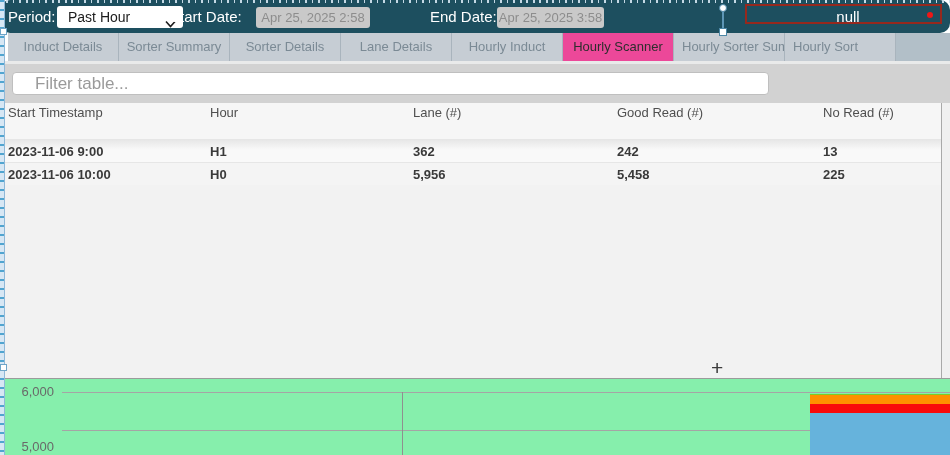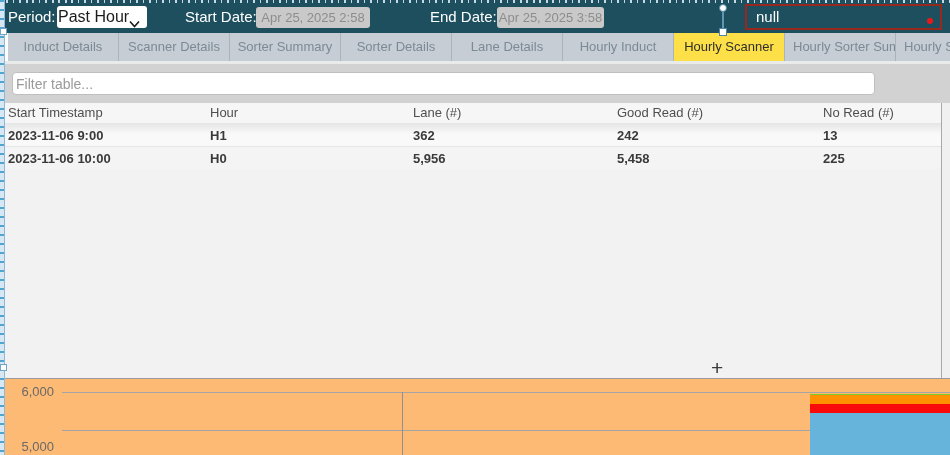--- a/index.html
+++ b/index.html
@@ -15,70 +15,70 @@
     background:repeating-linear-gradient(to bottom, rgba(47,148,199,.8) 0 2px, transparent 2px 9px); }
   .ruler-handle { position:absolute; width:7px; height:7px; background:#fff;
     border:1px solid #6ea5c8; z-index:60; }
   .sel-line { position:absolute; left:722px; top:9px; width:2px; height:21px; background:#5e96b5; z-index:40; }
   .sel-circle { position:absolute; left:719px; top:4px; width:8px; height:8px; border-radius:50%;
     background:#fff; border:1px solid #4c87a6; z-index:41; }
   .sel-square { position:absolute; left:719px; top:28px; width:8px; height:8px;
     background:#fff; border:1px solid #4c87a6; z-index:41; }
 
   
-  .toolbar { position:absolute; top:0; left:0; width:950px; height:33px; background:#1d4f5f; }
+  .toolbar { position:absolute; top:0; left:0; width:950px; height:33px; background:#1d4f5f;border-radius:10px; }
   .toolbar .lbl { position:absolute; color:#fff; font-size:15px; top:8px; }
-  .period-select { position:absolute; left:57px; top:6px; width:90px; height:22px;
-    background:#fff; border-radius:3px; font-size:16px; color:#1c1c1c;
-    line-height:22px; padding-left:1px; cursor:pointer; }
+  .period-select { position:absolute; left:57px; top:6px; width:126px; height:22px;
+    background:#fff; border-radius:3px; font-size:14px; color:#1c1c1c;
+    line-height:22px; padding-left:11px; cursor:pointer; }
   .period-select .chev { position:absolute; right:7px; top:6px; }
   .date-input { position:absolute; top:7px; height:21px; background:#c9c9c9;
     border-radius:3px; color:#8d8d8d; font-size:13px; line-height:21px; text-align:center; }
-  .null-box { position:absolute; left:745px; top:4px; width:197px; height:26px;
-    border:2px solid #96281d; color:#fff; font-size:15px; line-height:22px; padding-left:9px; z-index:30; }
+  .null-box { position:absolute; left:745px; top:4px; width:197px; height:20px;
+    border:2px solid #96281d; color:#fff; font-size:15px; line-height:22px; padding-left:9px; z-index:30;text-align:center; }
   .err-dot { position:absolute; right:7px; bottom:4px; width:6px; height:6px;
     border-radius:50%; background:#ee1717; }
 
   
   .tab-bar { position:absolute; top:33px; left:0; width:950px; height:28px;
     background:#b2bfc8; display:flex; overflow:hidden;margin-left:8px; }
   .tab { flex:0 0 111px; height:28px; background:#c6cdd4; border-right:1px solid #a9b4bd;
     color:#7b8a95; font-size:13px; line-height:28px; text-align:center;
     white-space:nowrap; overflow:hidden; cursor:pointer; }
-  .tab.active { background:#fde047; color:#2e2e2e; }
+  .tab.active { background:#ec4899; color:#2e2e2e; }
   .tab.left-align { text-align:left; padding-left:8px; }
 
   
   .filter-section { position:absolute; top:61px; left:0; width:950px; height:42px;
     background:#d2d2d2; border-top:3px solid #e9eaea; }
-  .filter-input { position:absolute; left:12px; top:8px; width:863px; height:23px;
+  .filter-input { position:absolute; left:12px; top:8px; width:757px; height:23px;
     border:1px solid #bfbfbf; border-radius:4px; font-family:"Liberation Sans",sans-serif;
-    font-size:14px; color:#333; padding:0 3px; outline:none; }
+    font-size:17px; color:#333; padding:0 22px; outline:none; }
   .filter-input::placeholder { color:#9a9a9a; }
 
   
   .table-section { position:absolute; top:103px; left:0; width:950px; height:275px; background:#f2f2f2; }
   .trow { display:grid; grid-template-columns:202px 203px 204px 206px auto; }
   .trow > div { padding-left:8px; white-space:nowrap; overflow:hidden; }
-  .thead { height:20px; background:#f6f6f6; }
+  .thead { height:36px; background:#f6f6f6; }
   .thead > div { font-size:13px; color:#4f4f4f; line-height:20px; }
   .drow { height:23px; border-top:1px solid #e6e6e6; }
   .drow > div { font-size:13px; color:#3a3a3a; line-height:23px;font-weight:bold; }
   .drow.r0 { background:linear-gradient(#e7e7e7, #f9f9f9 45%, #f9f9f9); }
   .drow.r1 { background:#f4f4f4; }
   .plus-btn { position:absolute; left:711px; top:254px; font-size:21px; color:#3c3c3c;
     font-weight:300; cursor:pointer; line-height:21px; }
   .table-scrollbar { position:absolute; right:0; top:0; width:9px; height:275px;
     background:#f0f0f0; border-left:1px solid #a9a9a9; cursor:pointer; }
 
   .divider { position:absolute; top:378px; left:0; width:950px; height:1px; background:#9b9b9b; }
 
   
   .chart-section { position:absolute; top:379px; left:0; width:950px; height:76px;
-    background:#fdba74; overflow:hidden; }
+    background:#86efac; overflow:hidden; }
   .ytick { position:absolute; left:0; width:54px; text-align:right;
     font-size:13px; color:#696969; height:14px; line-height:14px; }
   .gridline { position:absolute; left:62px; width:888px; height:1px; background:#a5a5a5; }
   .vline { position:absolute; left:402px; width:1px; background:#8f8f8f; }
   .bar-seg { position:absolute; left:810px; width:140px; }
 </style>
 </head>
 <body>
 
 <div class="top-ruler"></div>
@@ -94,33 +94,32 @@
 <div class="toolbar">
   <span class="lbl" style="left:8px;">Period:</span>
   <div class="period-select">
     <span>Past Hour</span>
     <span class="chev">
       <svg width="11" height="8" viewBox="0 0 11 8">
           <polyline points="1,1.5 5.5,6.5 10,1.5" fill="none" stroke="#1c1c1c" stroke-width="1.6"></polyline>
         </svg>
     </span>
   </div>
-  <span class="lbl" style="left:185px;">Start Date:</span>
+  <span class="lbl" style="left:170px;">Start Date:</span>
   <div class="date-input" style="left:256px; width:114px;">Apr 25, 2025 2:58 PM</div>
   <span class="lbl" style="left:430px;">End Date:</span>
   <div class="date-input" style="left:497px; width:107px;">Apr 25, 2025 3:58 PM</div>
   <div class="null-box">
     <span>null</span>
     <span class="err-dot"></span>
   </div>
 </div>
 
 <div class="tab-bar">
   <div class="tab">Induct Details</div>
-  <div class="tab">Scanner Details</div>
   <div class="tab">Sorter Summary</div>
   <div class="tab">Sorter Details</div>
   <div class="tab">Lane Details</div>
   <div class="tab">Hourly Induct</div>
   <div class="tab active">Hourly Scanner</div>
   <div class="tab left-align">Hourly Sorter Summar</div>
   <div class="tab left-align">Hourly Sort</div>
 </div>
 
 <div class="filter-section">

